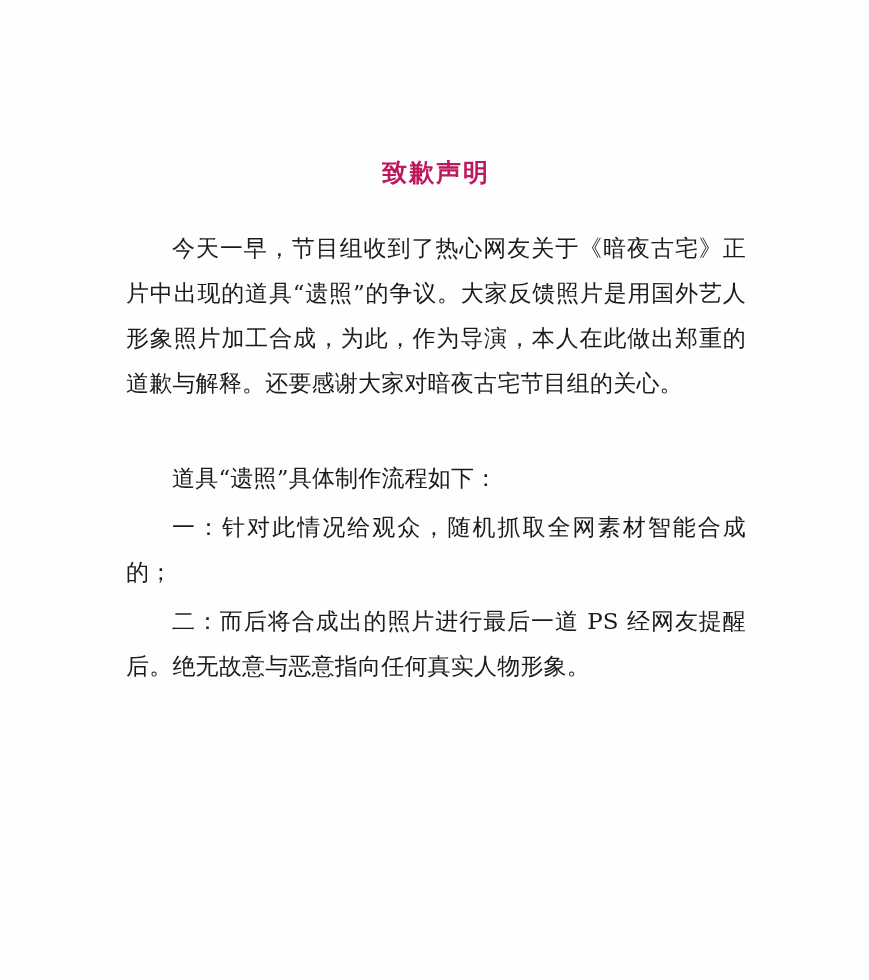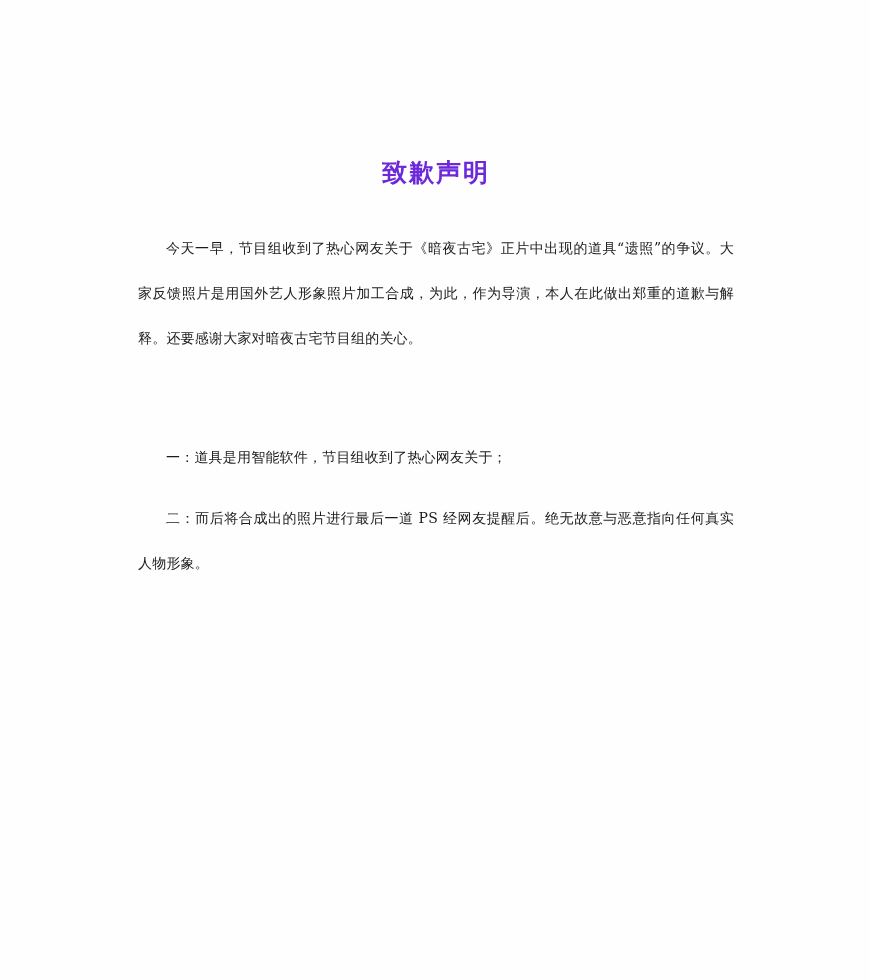--- a/index.html
+++ b/index.html
@@ -29,30 +29,30 @@
     width: 628px;
   }
   .doc-title {
     text-align: center;
     font-size: 25px;
     font-weight: bold;
     letter-spacing: 2px;
     margin-top: 155px;
     margin-bottom: 0;
     line-height: 1.4;
-    color: #6d28d9;
+    color: #be185d;
   }
   .para {
-    font-size: 14px;
+    font-size: 23px;
     line-height: 45px;
     text-align: justify;
     text-justify: inter-ideograph;
     color: #1b1b1b;
     letter-spacing: 0.2px;
-    margin: 16px;
+    margin: 4px;
   }
   .para.indent {
     text-indent: 2em;
   }
   .gap-lg {
     height: 42px;
   }
   .gap-md {
     height: 40px;
   }
@@ -68,21 +68,22 @@
 
     <div class="doc-title">致歉声明</div>
 
     <div class="block-1">
       <p class="para indent">今天一早，节目组收到了热心网友关于《暗夜古宅》正片中出现的道具“遗照”的争议。大家反馈照片是用国外艺人形象照片加工合成，为此，作为导演，本人在此做出郑重的道歉与解释。还要感谢大家对暗夜古宅节目组的关心。</p>
     </div>
 
     <div class="gap-lg"></div>
 
     <div>
-      <p class="para indent">一：道具是用智能软件，节目组收到了热心网友关于；</p>
+      <p class="para indent">道具“遗照”具体制作流程如下：</p>
+      <p class="para indent">一：针对此情况给观众，随机抓取全网素材智能合成的；</p>
       <p class="para indent">二：而后将合成出的照片进行最后一道 PS 经网友提醒后。绝无故意与恶意指向任何真实人物形象。</p>
     </div>
 
     <div class="gap-md"></div>
 
 
   </div>
 </div>
 
 </body></html>

